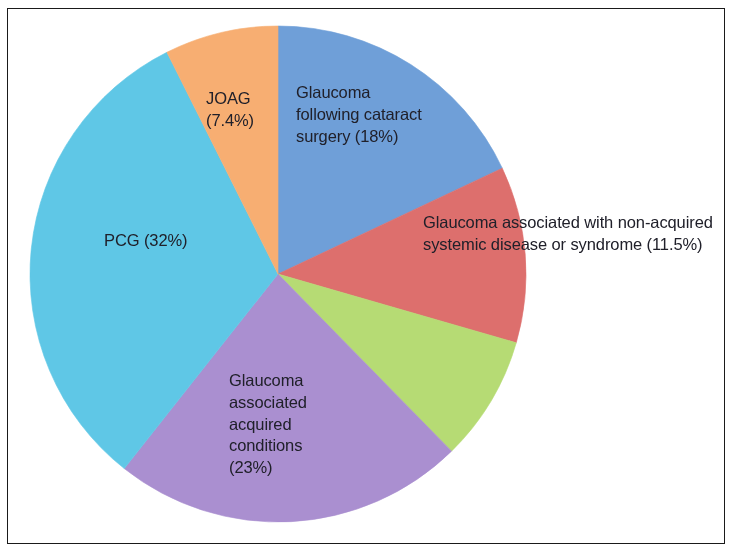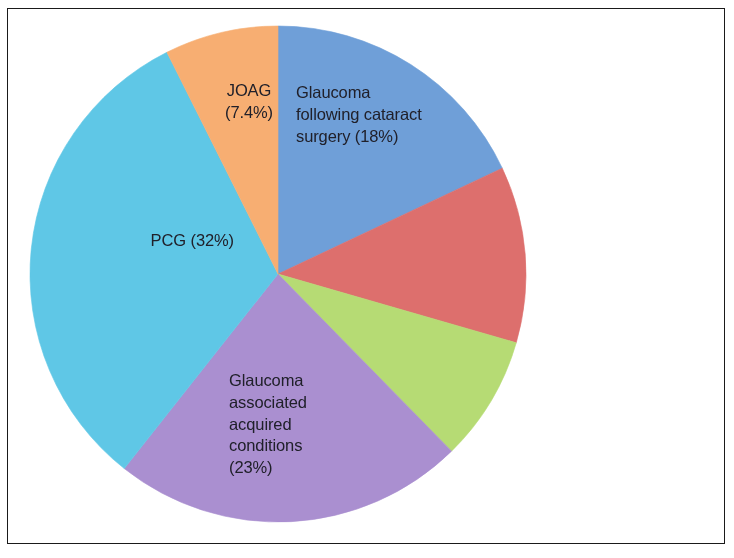--- a/index.html
+++ b/index.html
@@ -37,22 +37,22 @@
   .slice-label {
     position: absolute;
     color: #20202a;
     font-size: 16.5px;
     line-height: 1.32;
     font-weight: 400;
     letter-spacing: -0.1px;
     white-space: pre-line;
   }
   .lbl-cataract { left: 296px; top: 82px;  width: 168px; }
-  .lbl-joag     { left: 206px; top: 80px;  width: 86px; text-align: center; }
-  .lbl-pcg      { left: 104px; top: 230px; width: 130px; text-align: right; }
+  .lbl-joag     { left: 206px; top: 88px;  width: 86px; text-align: left; }
+  .lbl-pcg      { left: 104px; top: 230px; width: 130px; }
   .lbl-systemic { left: 423px; top: 212px; width: 290px; }
   .lbl-ocular   { left: 423px; top: 362px; width: 280px; }
   .lbl-acquired { left: 229px; top: 370px; width: 130px; }
 </style>
 </head>
 <body>
 
 <div id="figure">
   <div id="frame"></div>
 
@@ -64,20 +64,21 @@
         <path d="M 278 274 L 451.56 451.14 A 248 248 0 0 1 124.29 468.62 Z" fill="#aa8fd0" stroke="#aa8fd0" stroke-width="0.6"></path>
         <path d="M 278 274 L 124.29 468.62 A 248 248 0 0 1 166.90 52.28 Z" fill="#5fc7e6" stroke="#5fc7e6" stroke-width="0.6"></path>
         <path d="M 278 274 L 166.90 52.28 A 248 248 0 0 1 278.00 26.00 Z" fill="#f7ae72" stroke="#f7ae72" stroke-width="0.6"></path>
       </g>
   </svg>
 
   <div class="slice-label lbl-cataract">Glaucoma
 following cataract
 surgery (18%)</div>
 
+  <div class="slice-label lbl-systemic">Glaucoma associated with non-acquired systemic disease or syndrome (11.5%)</div>
 
 
   <div class="slice-label lbl-acquired">Glaucoma
 associated
 acquired
 conditions
 (23%)</div>
 
   <div class="slice-label lbl-pcg">PCG (32%)</div>
 

